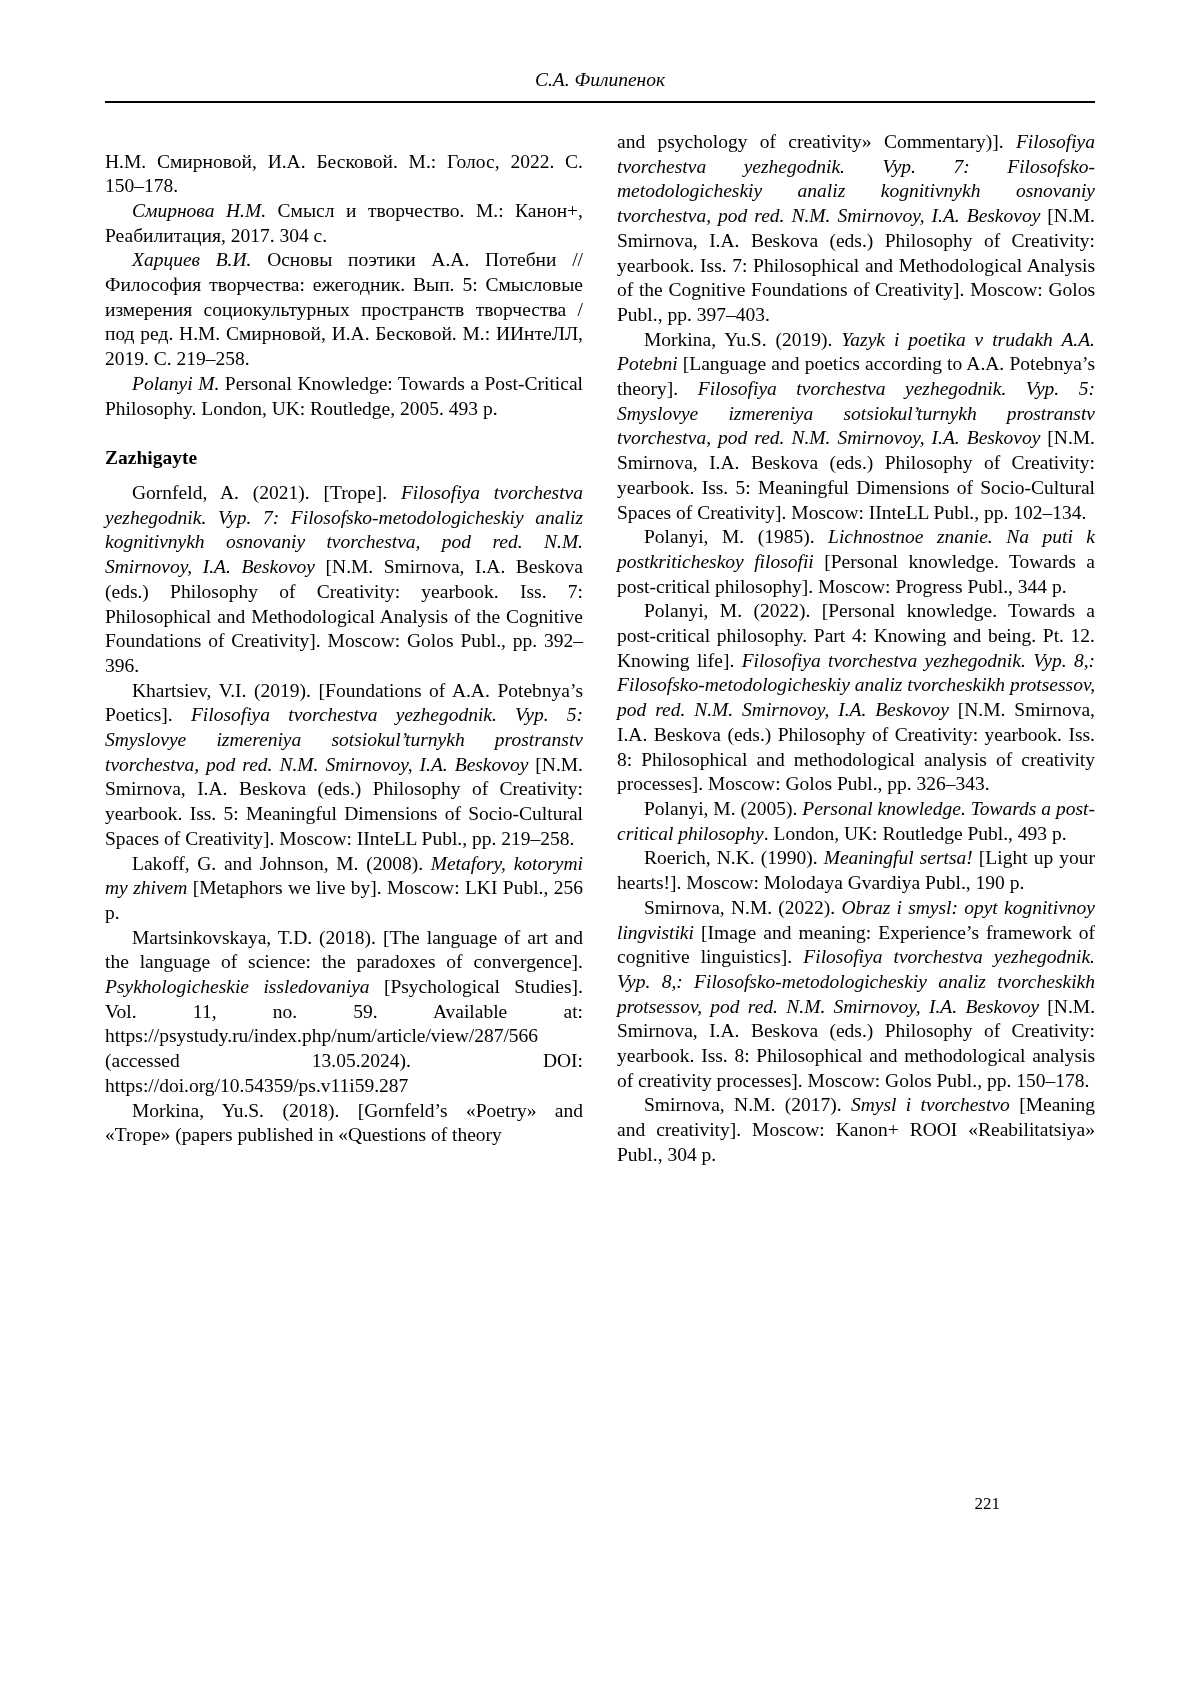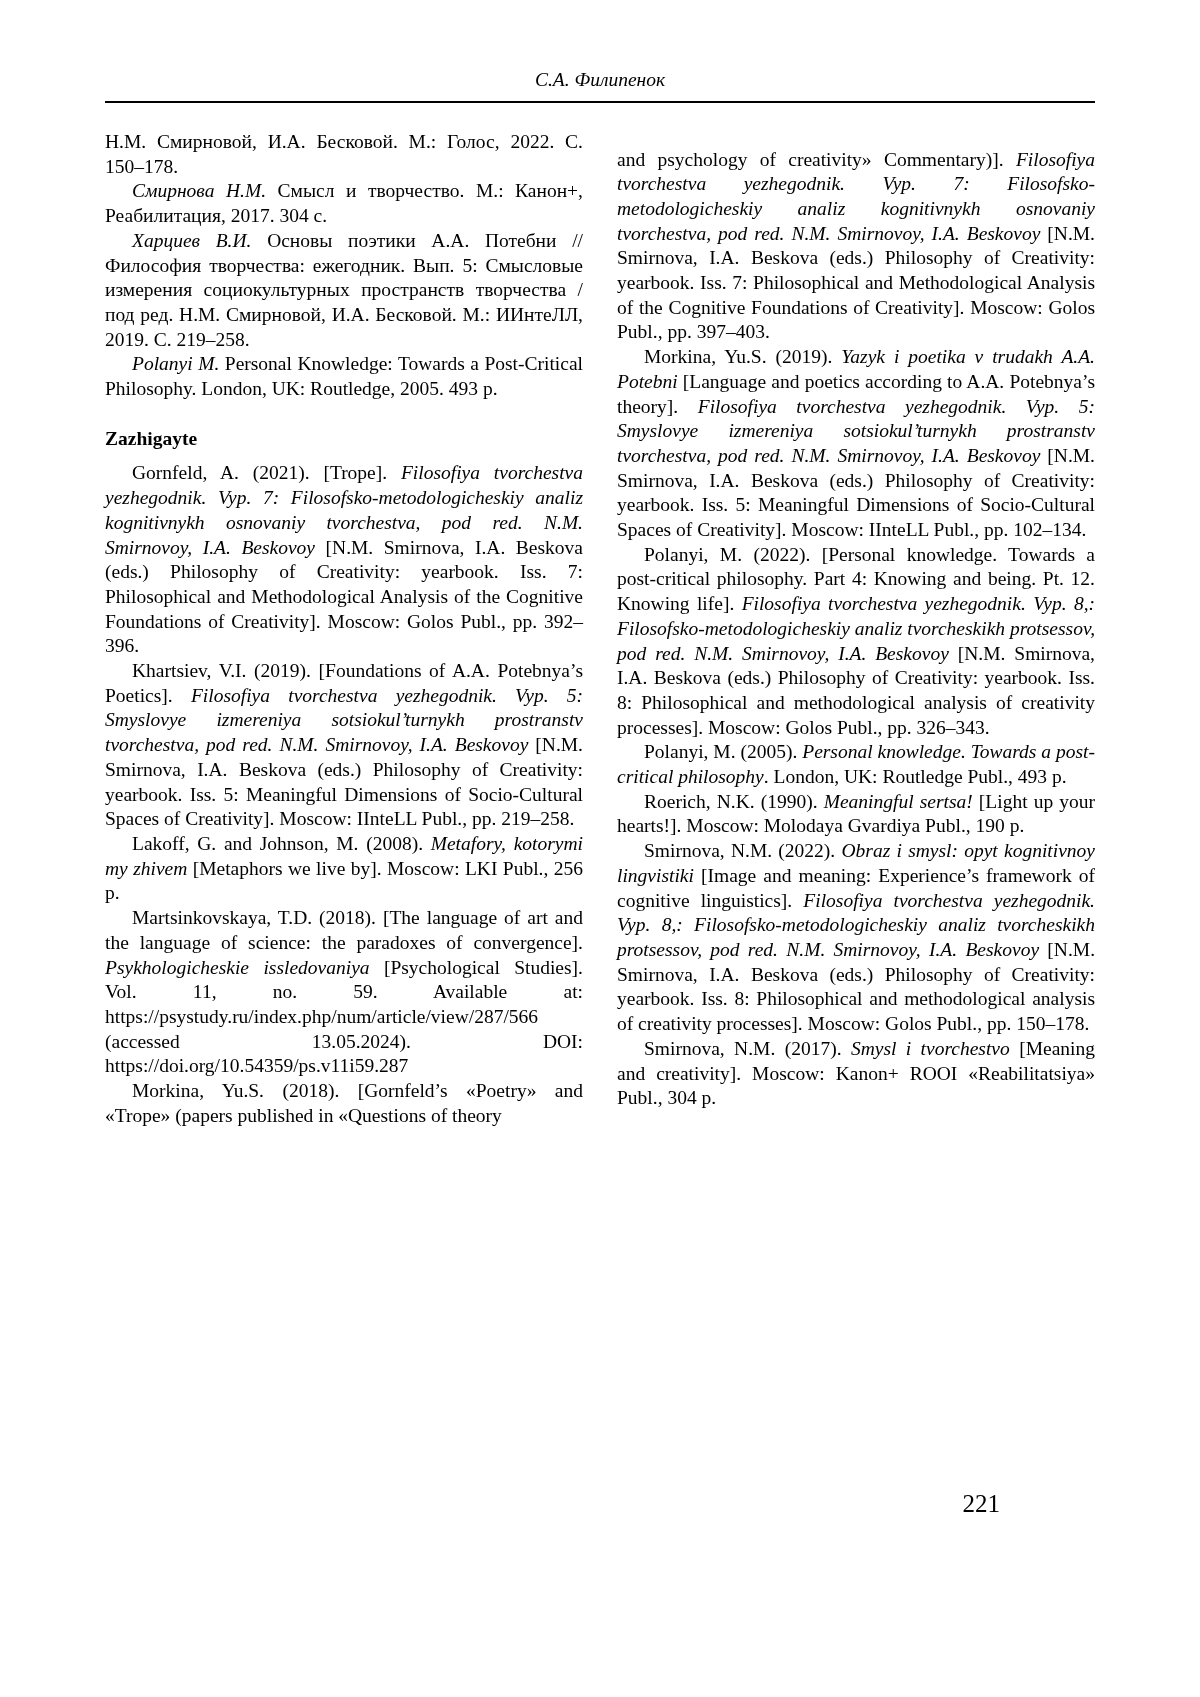--- a/index.html
+++ b/index.html
@@ -49,21 +49,21 @@
     font-weight: bold;
     line-height: 24.7px;
     margin: 25px 0 10px 0;
     text-indent: 0;
     text-align: left;
   }
   .page-number {
     position: absolute;
     top: 1492px;
     right: 200px;
-    font-size: 25px;
+    font-size: 17px;
     line-height: 24px;
   }
 </style>
 </head>
 <body>
 
 <div class="page">
   <header>
     <div class="running-head">С.А. Филипенок</div>
     <div class="header-rule"></div>
@@ -78,20 +78,21 @@
         <h2 class="refs-heading">Zazhigayte</h2>
         <p class="ref"><span>Gornfeld, A. (2021). [Trope]. </span><span class="it">Filosofiya tvorchestva yezhegodnik. Vyp. 7: Filosofsko-metodologicheskiy analiz kognitivnykh osnovaniy tvorchestva, pod red. N.M. Smirnovoy, I.A. Beskovoy</span><span> [N.M. Smirnova, I.A. Beskova (eds.) Philosophy of Creativity: yearbook. Iss. 7: Philosophical and Methodological Analysis of the Cognitive Foundations of Creativity]. Moscow: Golos Publ., pp. 392–396.</span></p>
         <p class="ref"><span>Khartsiev, V.I. (2019). [Foundations of A.A. Potebnya’s Poetics]. </span><span class="it">Filosofiya tvorchestva yezhegodnik. Vyp. 5: Smyslovye izmereniya sotsiokul’turnykh prostranstv tvorchestva, pod red. N.M. Smirnovoy, I.A. Beskovoy</span><span> [N.M. Smirnova, I.A. Beskova (eds.) Philosophy of Creativity: yearbook. Iss. 5: Meaningful Dimensions of Socio-Cultural Spaces of Creativity]. Moscow: IInteLL Publ., pp. 219–258.</span></p>
         <p class="ref"><span>Lakoff, G. and Johnson, M. (2008). </span><span class="it">Metafory, kotorymi my zhivem</span><span> [Metaphors we live by]. Moscow: LKI Publ., 256 p.</span></p>
         <p class="ref"><span>Martsinkovskaya, T.D. (2018). [The language of art and the language of science: the paradoxes of convergence]. </span><span class="it">Psykhologicheskie issledovaniya</span><span> [Psychological Studies]. Vol. 11, no. 59. Available at: https://psystudy.ru/index.php/num/article/view/287/566 (accessed 13.05.2024). DOI: https://doi.org/10.54359/ps.v11i59.287</span></p>
         <p class="ref"><span>Morkina, Yu.S. (2018). [Gornfeld’s «Poetry» and «Trope» (papers published in «Questions of theory</span></p>
       </div>
     <div class="column" id="col-right">
         <p class="ref no-indent"><span>and psychology of creativity» Commentary)]. </span><span class="it">Filosofiya tvorchestva yezhegodnik. Vyp. 7: Filosofsko-metodologicheskiy analiz kognitivnykh osnovaniy tvorchestva, pod red. N.M. Smirnovoy, I.A. Beskovoy</span><span> [N.M. Smirnova, I.A. Beskova (eds.) Philosophy of Creativity: yearbook. Iss. 7: Philosophical and Methodological Analysis of the Cognitive Foundations of Creativity]. Moscow: Golos Publ., pp. 397–403.</span></p>
         <p class="ref"><span>Morkina, Yu.S. (2019). </span><span class="it">Yazyk i poetika v trudakh A.A. Potebni</span><span> [Language and poetics according to A.A. Potebnya’s theory]. </span><span class="it">Filosofiya tvorchestva yezhegodnik. Vyp. 5: Smyslovye izmereniya sotsiokul’turnykh prostranstv tvorchestva, pod red. N.M. Smirnovoy, I.A. Beskovoy</span><span> [N.M. Smirnova, I.A. Beskova (eds.) Philosophy of Creativity: yearbook. Iss. 5: Meaningful Dimensions of Socio-Cultural Spaces of Creativity]. Moscow: IInteLL Publ., pp. 102–134.</span></p>
+        <p class="ref"><span>Polanyi, M. (1985). </span><span class="it">Lichnostnoe znanie. Na puti k postkriticheskoy filosofii</span><span> [Personal knowledge. Towards a post-critical philosophy]. Moscow: Progress Publ., 344 p.</span></p>
         <p class="ref"><span>Polanyi, M. (2022). [Personal knowledge. Towards a post-critical philosophy. Part 4: Knowing and being. Pt. 12. Knowing life]. </span><span class="it">Filosofiya tvorchestva yezhegodnik. Vyp. 8,: Filosofsko-metodologicheskiy analiz tvorcheskikh protsessov, pod red. N.M. Smirnovoy, I.A. Beskovoy</span><span> [N.M. Smirnova, I.A. Beskova (eds.) Philosophy of Creativity: yearbook. Iss. 8: Philosophical and methodological analysis of creativity processes]. Moscow: Golos Publ., pp. 326–343.</span></p>
         <p class="ref"><span>Polanyi, M. (2005). </span><span class="it">Personal knowledge. Towards a post-critical philosophy</span><span>. London, UK: Routledge Publ., 493 p.</span></p>
         <p class="ref"><span>Roerich, N.K. (1990). </span><span class="it">Meaningful sertsa!</span><span> [Light up your hearts!]. Moscow: Molodaya Gvardiya Publ., 190 p.</span></p>
         <p class="ref"><span>Smirnova, N.M. (2022). </span><span class="it">Obraz i smysl: opyt kognitivnoy lingvistiki</span><span> [Image and meaning: Experience’s framework of cognitive linguistics]. </span><span class="it">Filosofiya tvorchestva yezhegodnik. Vyp. 8,: Filosofsko-metodologicheskiy analiz tvorcheskikh protsessov, pod red. N.M. Smirnovoy, I.A. Beskovoy</span><span> [N.M. Smirnova, I.A. Beskova (eds.) Philosophy of Creativity: yearbook. Iss. 8: Philosophical and methodological analysis of creativity processes]. Moscow: Golos Publ., pp. 150–178.</span></p>
         <p class="ref"><span>Smirnova, N.M. (2017). </span><span class="it">Smysl i tvorchestvo</span><span> [Meaning and creativity]. Moscow: Kanon+ ROOI «Reabilitatsiya» Publ., 304 p.</span></p>
       </div>
   </main>
 
   <div class="page-number">221</div>
 </div>

